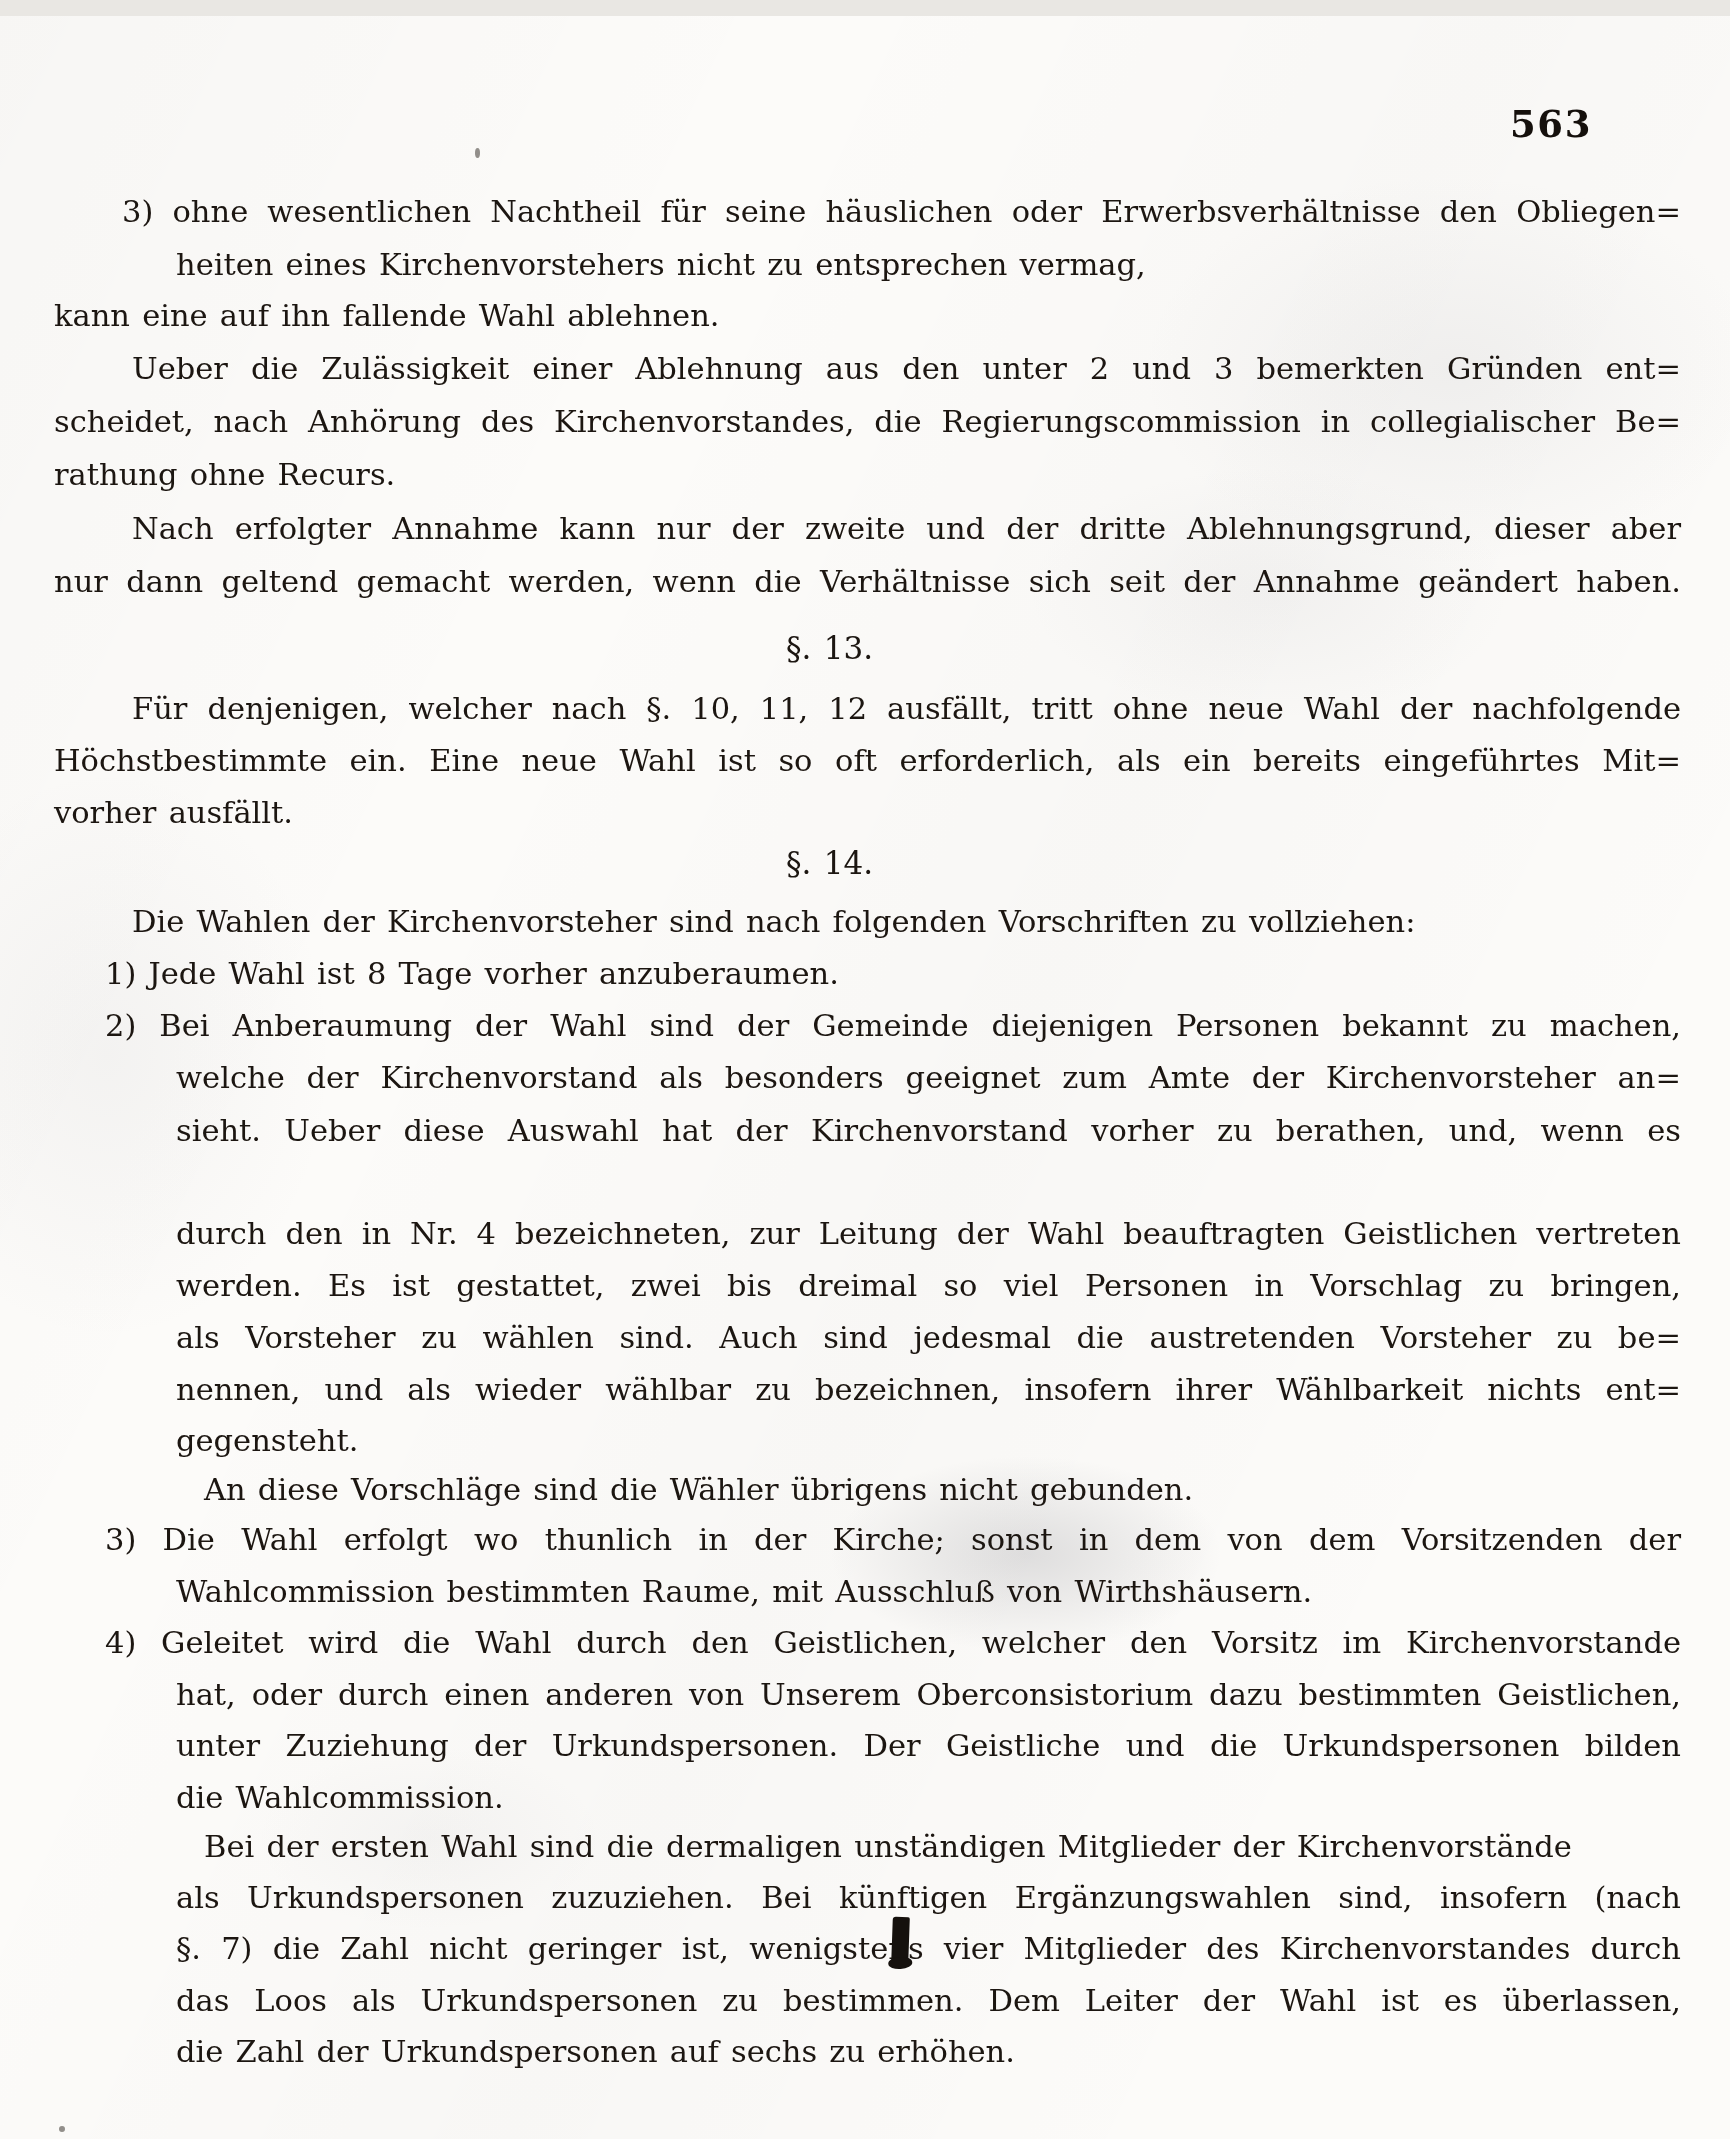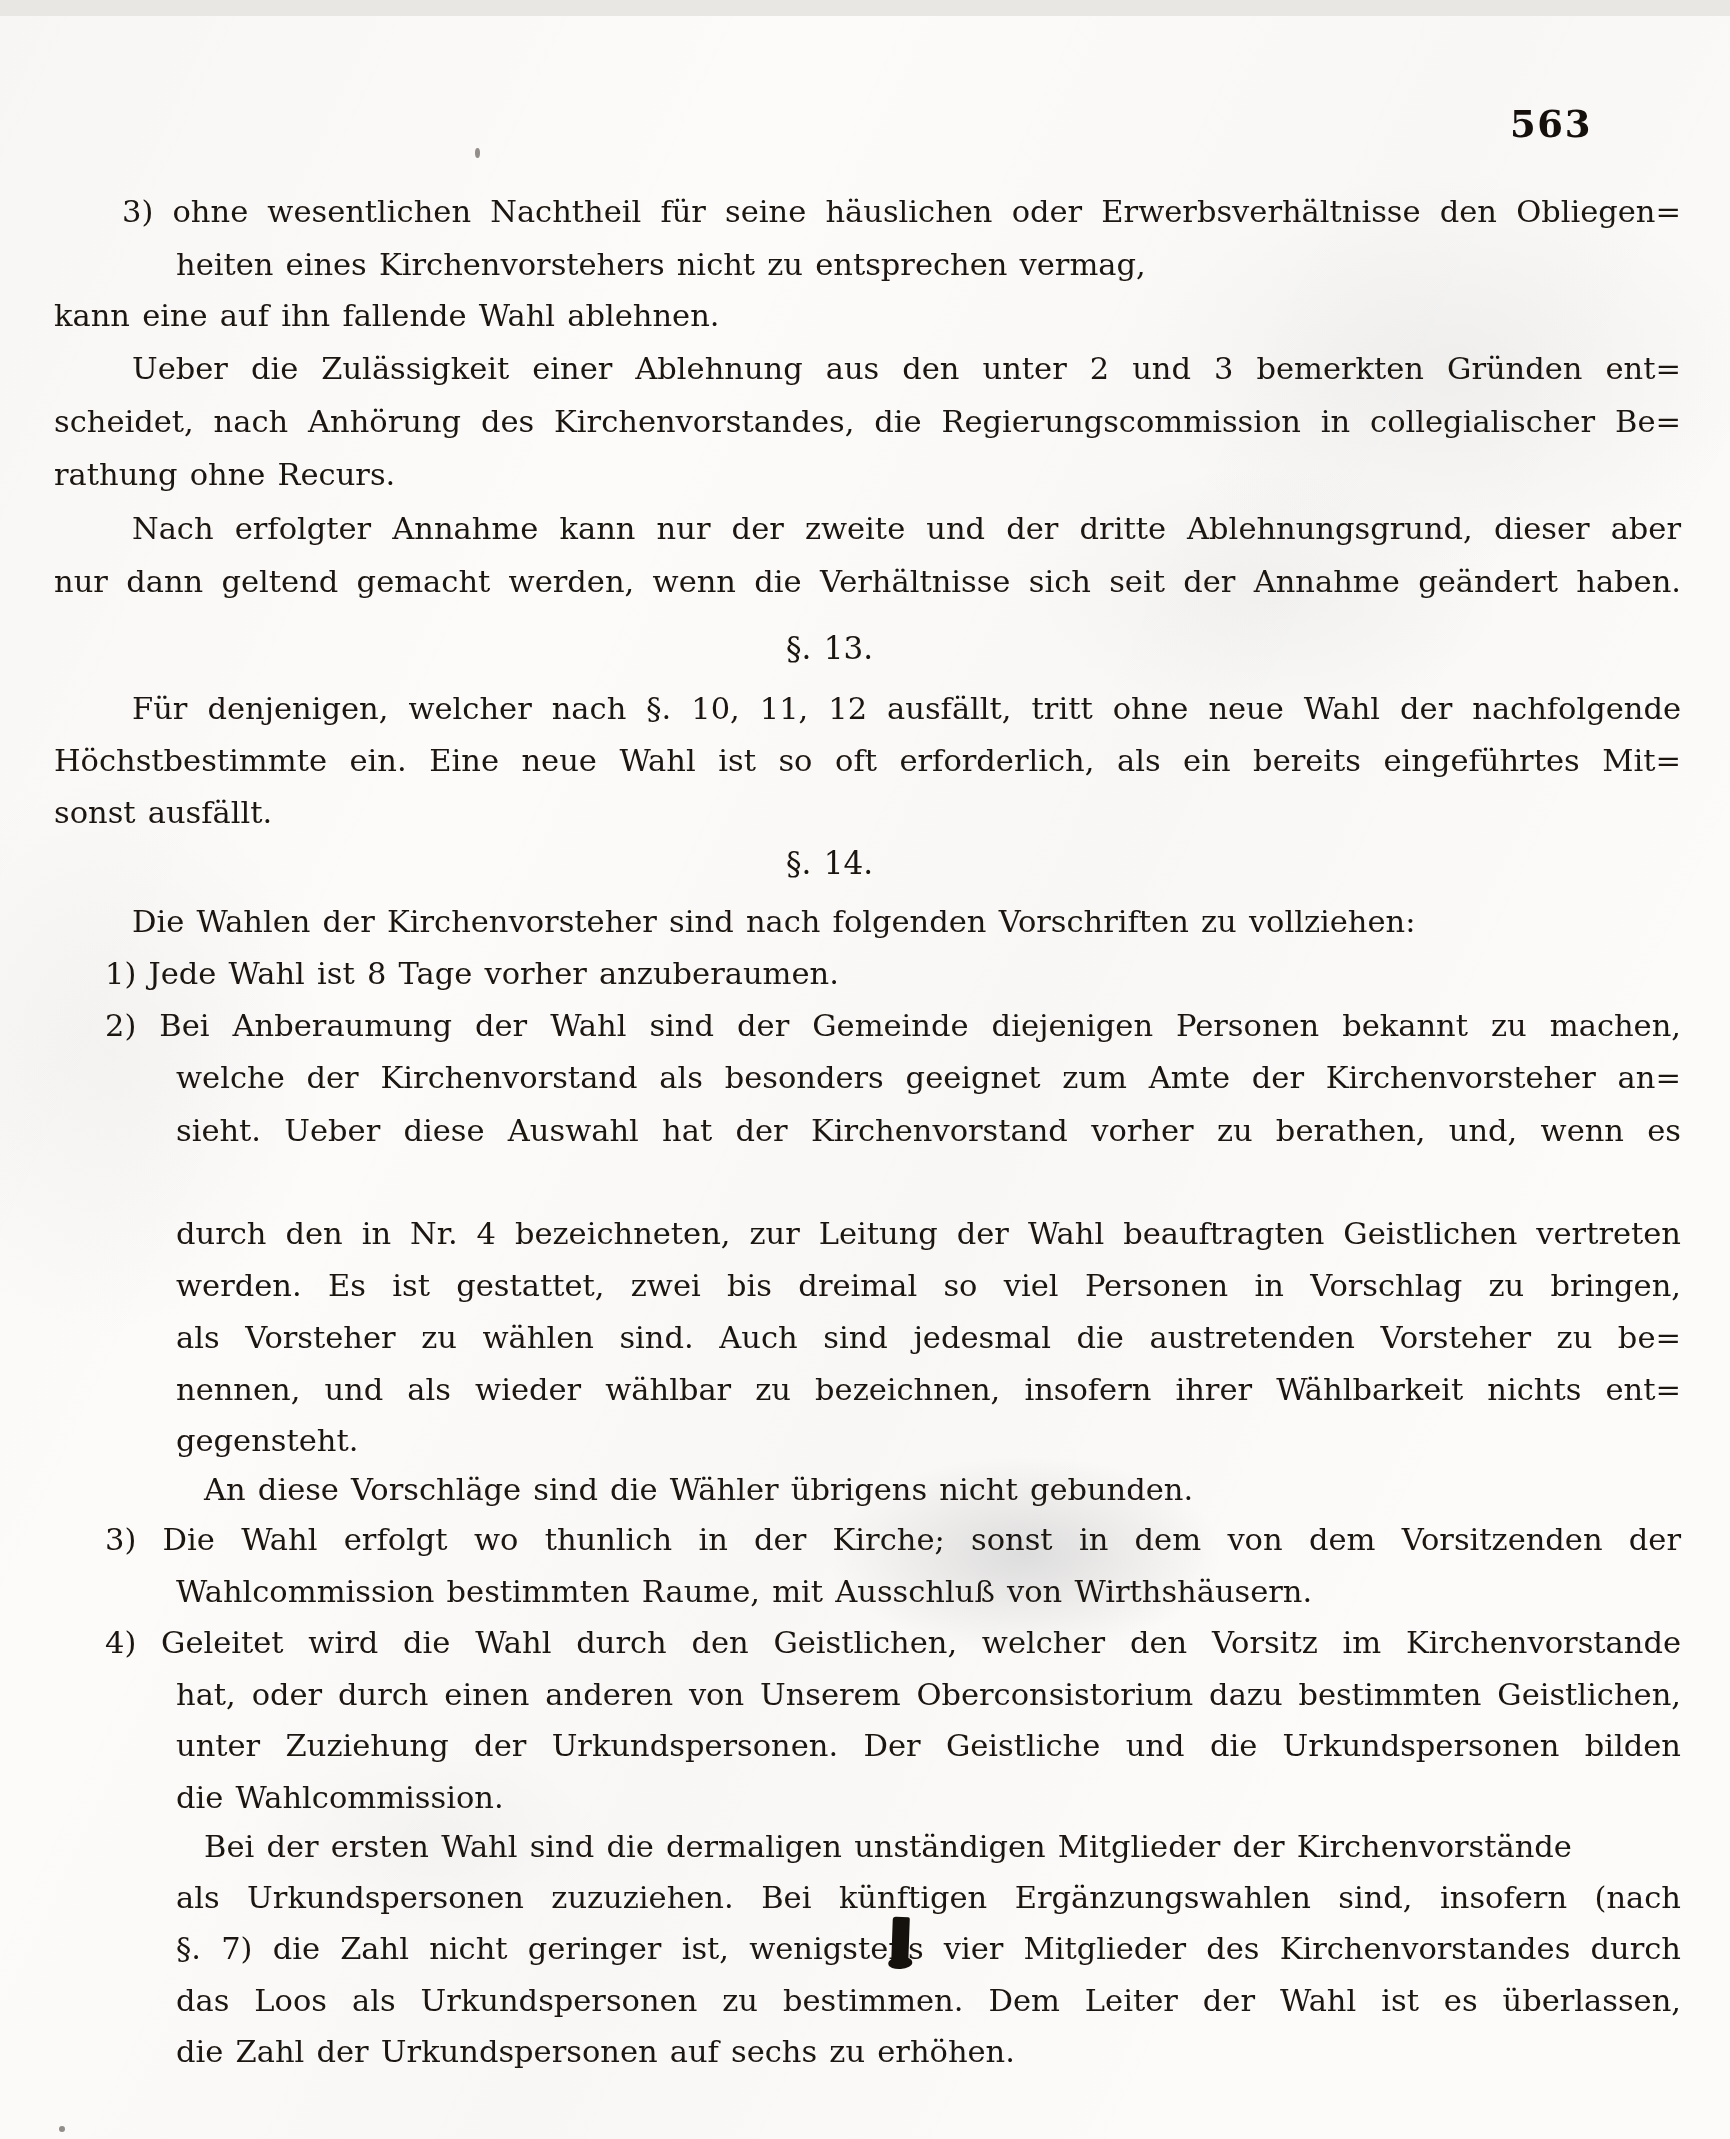--- a/index.html
+++ b/index.html
@@ -82,21 +82,21 @@
   <div class="ln j" style="top:332px;left:132px;right:49px">Ueber die Zulässigkeit einer Ablehnung aus den unter 2 und 3 bemerkten Gründen ent=</div>
   <div class="ln" style="top:438px;left:54px">rathung ohne Recurs.</div>
   <div class="ln j" style="top:385px;left:54px;right:49px">scheidet, nach Anhörung des Kirchenvorstandes, die Regierungscommission in collegialischer Be=</div>
 
   <div class="ln j" style="top:492px;left:132px;right:49px">Nach erfolgter Annahme kann nur der zweite und der dritte Ablehnungsgrund, dieser aber</div>
   <div class="ln j" style="top:545px;left:54px;right:49px">nur dann geltend gemacht werden, wenn die Verhältnisse sich seit der Annahme geändert haben.</div>
 
   <div class="ln head" style="top:612px">§. 13.</div>
   <div class="ln j" style="top:672px;left:132px;right:49px">Für denjenigen, welcher nach §. 10, 11, 12 ausfällt, tritt ohne neue Wahl der nachfolgende</div>
   <div class="ln j" style="top:724px;left:54px;right:49px">Höchstbestimmte ein. Eine neue Wahl ist so oft erforderlich, als ein bereits eingeführtes Mit=</div>
-  <div class="ln" style="top:776px;left:54px">sonst ausfällt.</div>
+  <div class="ln" style="top:776px;left:54px">vorher ausfällt.</div>
 
   <div class="ln head" style="top:827px">§. 14.</div>
   <div class="ln" style="top:885px;left:132px">Die Wahlen der Kirchenvorsteher sind nach folgenden Vorschriften zu vollziehen:</div>
 
   <div class="ln" style="top:937px;left:105px">1) Jede Wahl ist 8 Tage vorher anzuberaumen.</div>
 
   <div class="ln j" style="top:989px;left:105px;right:49px">2) Bei Anberaumung der Wahl sind der Gemeinde diejenigen Personen bekannt zu machen,</div>
   <div class="ln j" style="top:1041px;left:176px;right:49px">welche der Kirchenvorstand als besonders geeignet zum Amte der Kirchenvorsteher an=</div>
   <div class="ln j" style="top:1094px;left:176px;right:49px">sieht. Ueber diese Auswahl hat der Kirchenvorstand vorher zu berathen, und, wenn es</div>
   <div class="ln j" style="top:1197px;left:176px;right:49px">durch den in Nr. 4 bezeichneten, zur Leitung der Wahl beauftragten Geistlichen vertreten</div>

